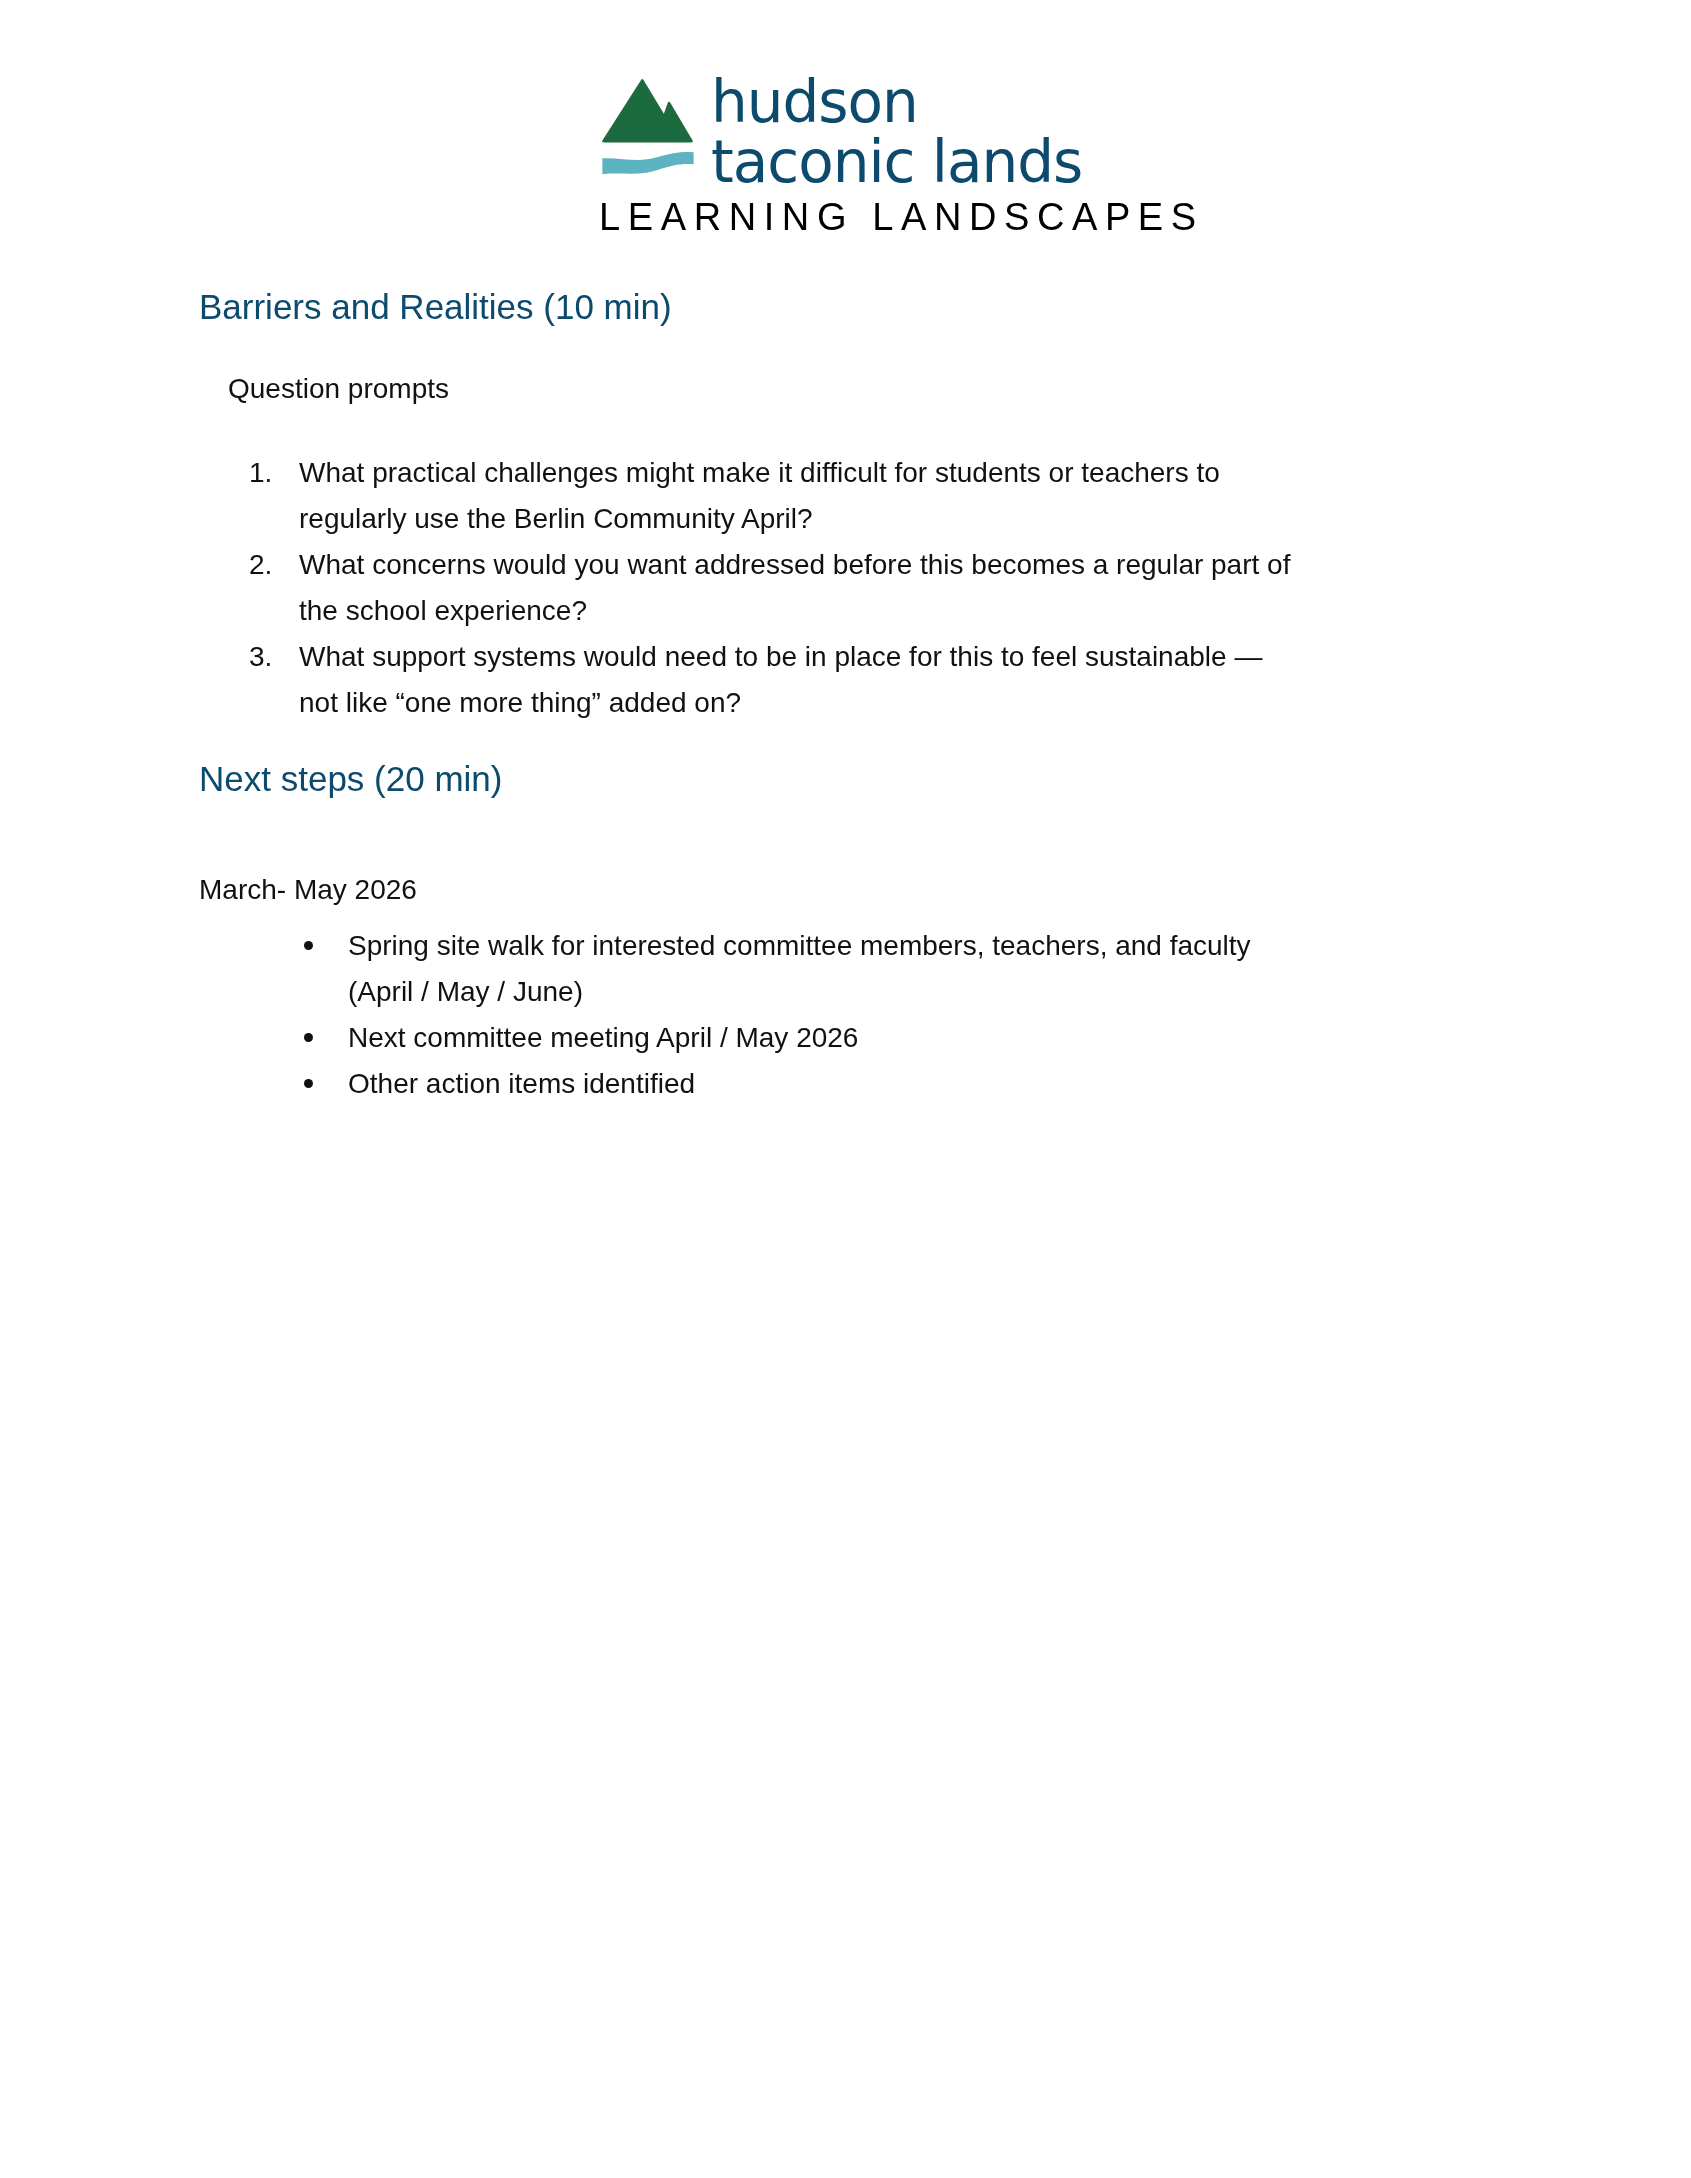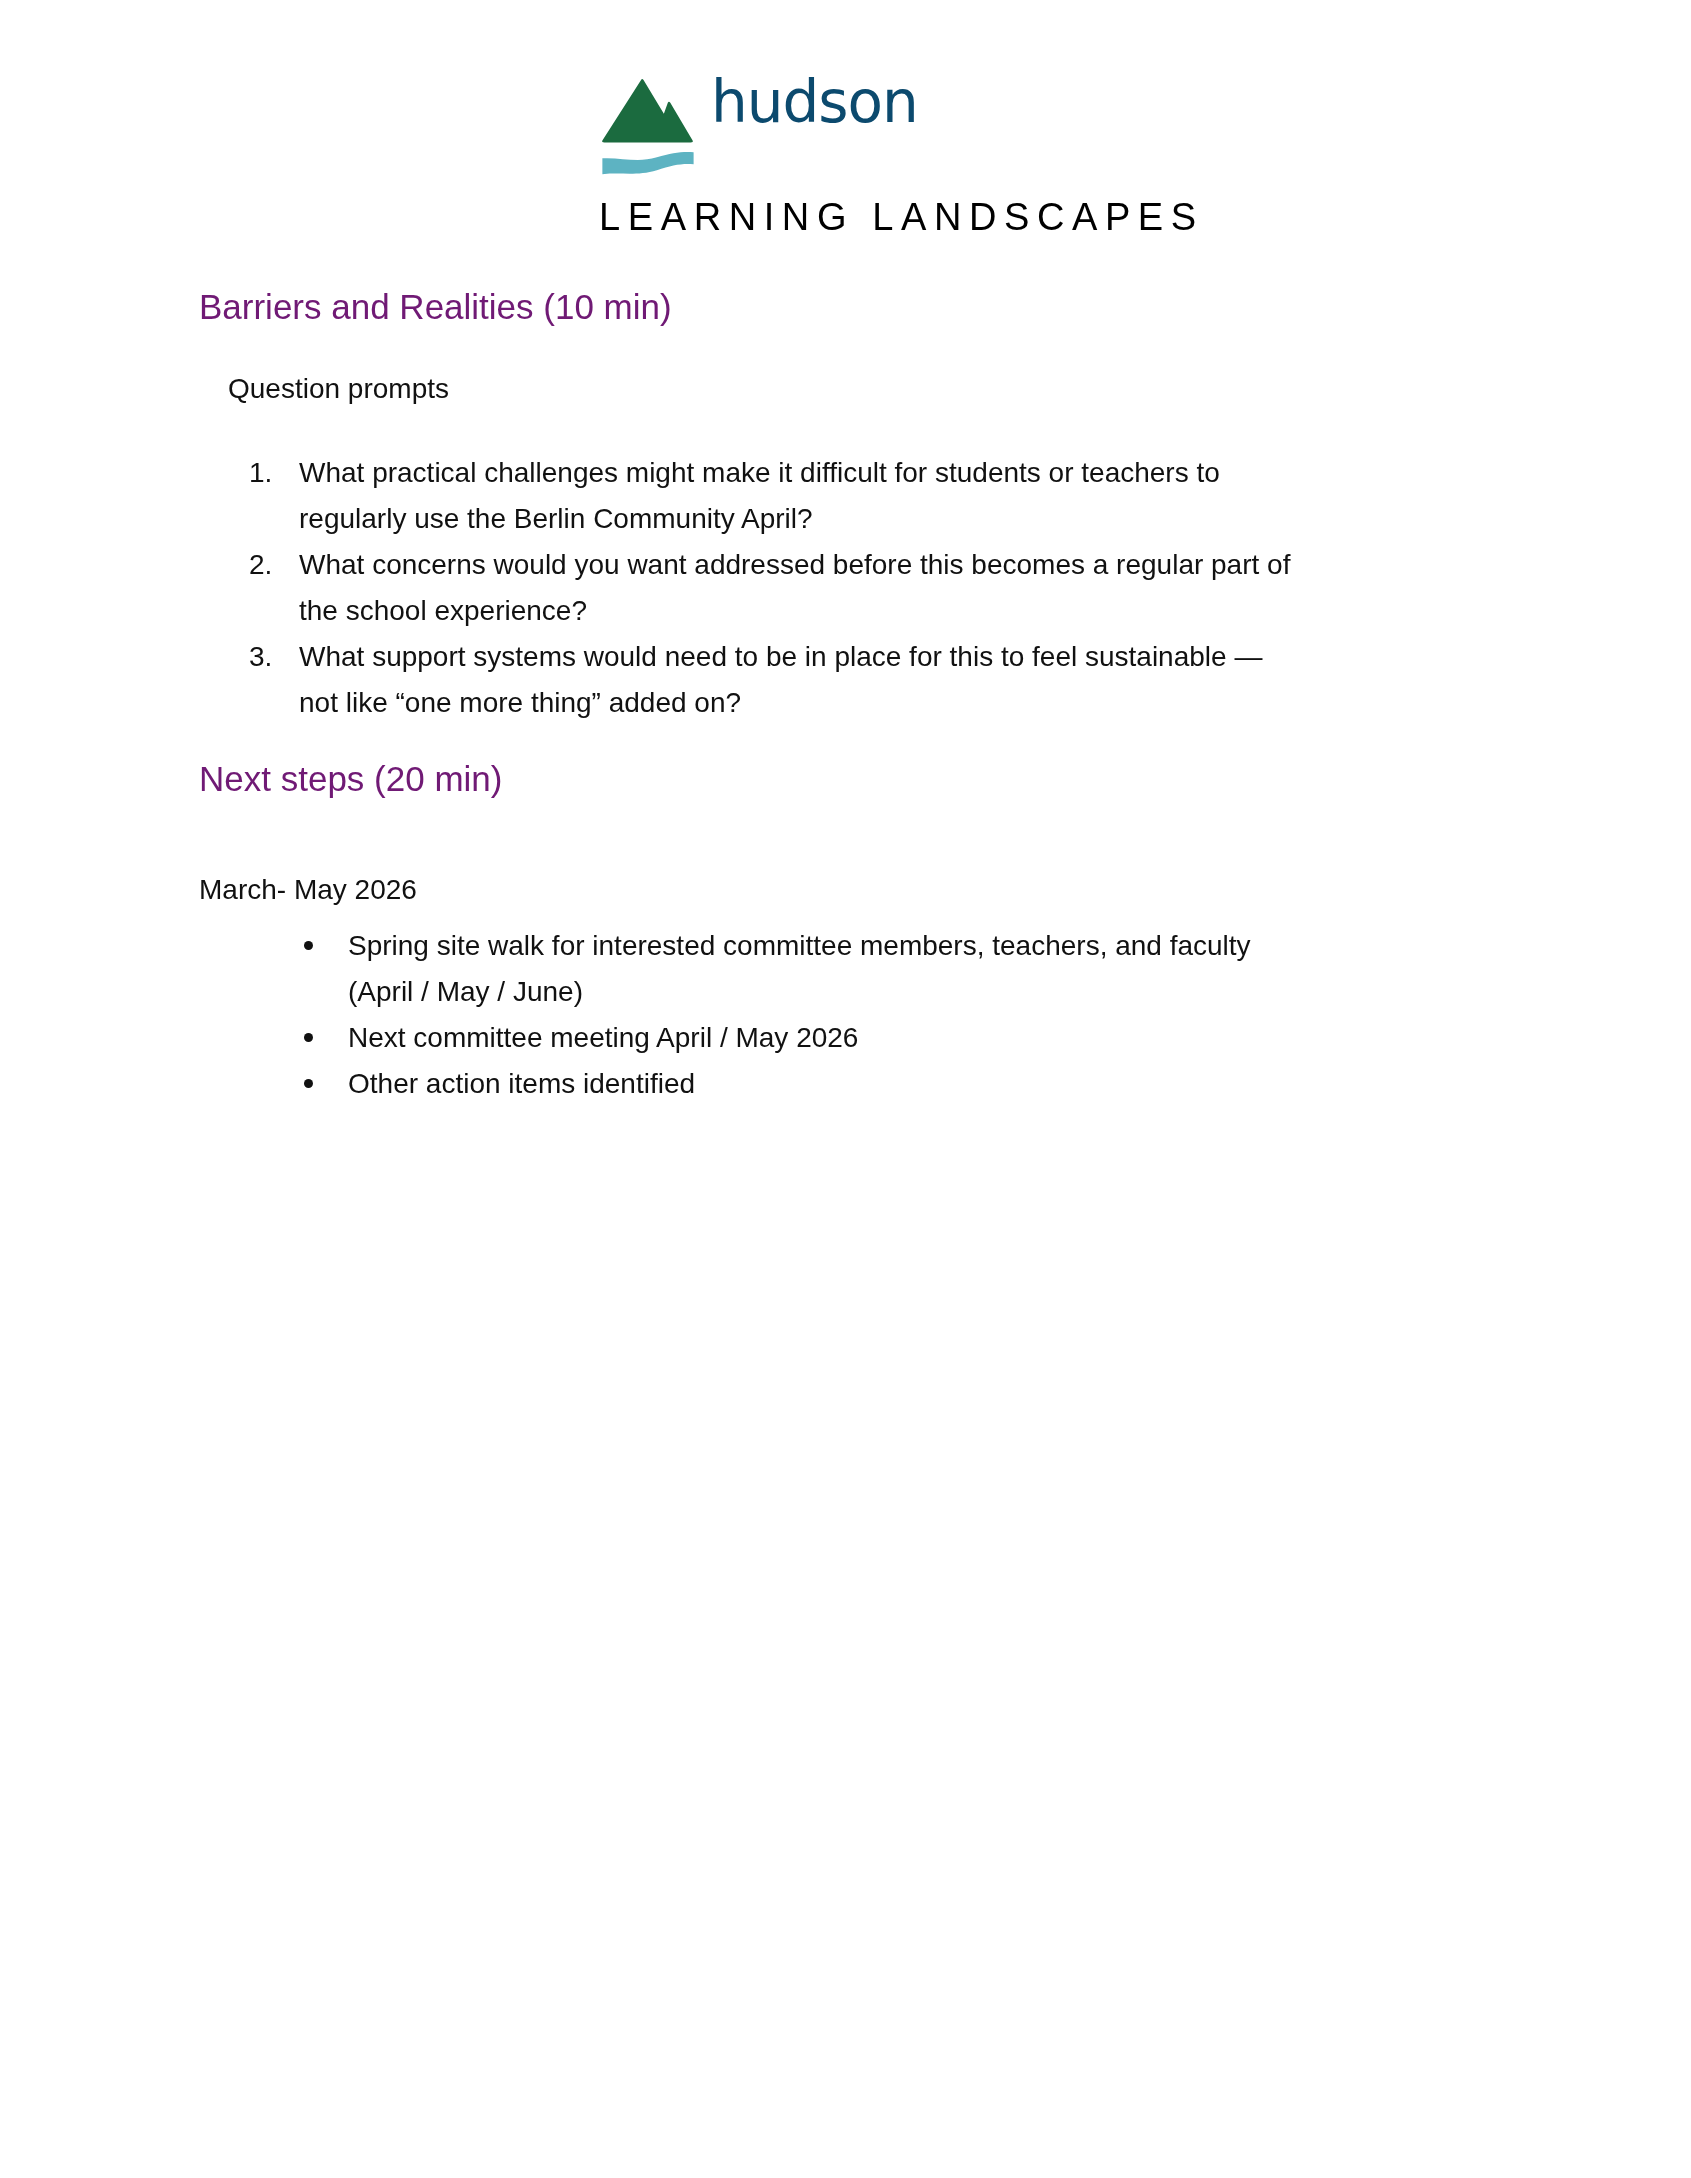--- a/index.html
+++ b/index.html
@@ -57,21 +57,21 @@
     .content {
       position: absolute;
       left: 199px;
       top: 0;
       width: 1294px;
     }
     .section-heading {
       position: absolute;
       left: 0;
       margin: 0;
-      color: #701a75;
+      color: #0c4a6e;
       font-weight: normal;
       font-size: 35px;
       line-height: 40px;
       white-space: nowrap;
     }
     .subheading {
       position: absolute;
       left: 0;
       margin: 0;
       font-size: 28px;
@@ -120,20 +120,21 @@
 </head>
 <body>
 
 <div class="logo">
   <svg class="logo-mark" viewBox="0 0 100 120" width="100" height="119">
     <path d="M44 8 Q45 6 46.5 8 L67 42 L71 31 Q72 29 73.5 31 L96 69 Q97 71 94 71 L7 71 Q4 71 5 69 Z" fill="#1b6b3f"></path>
     <path d="M5 87 C 25 86, 40 92, 60 86 C 75 82, 85 80, 97 81 L 97 93 C 85 92, 75 94, 60 99 C 40 105, 25 101, 5 103 Z" fill="#5db3c2"></path>
   </svg>
   <div class="logo-wordmark">
     <span class="line">hudson</span>
+    <span class="line">taconic lands</span>
   </div>
   <div class="logo-tagline">LEARNING LANDSCAPES</div>
 </div>
 
 <div class="content">
 
   <h2 class="section-heading" style="top:287px;">Barriers and Realities (10 min)</h2>
   <p class="subheading" style="top:373px;margin-left:29px;">Question prompts</p>
 
   <ol class="list ordered" style="top:450px;">

